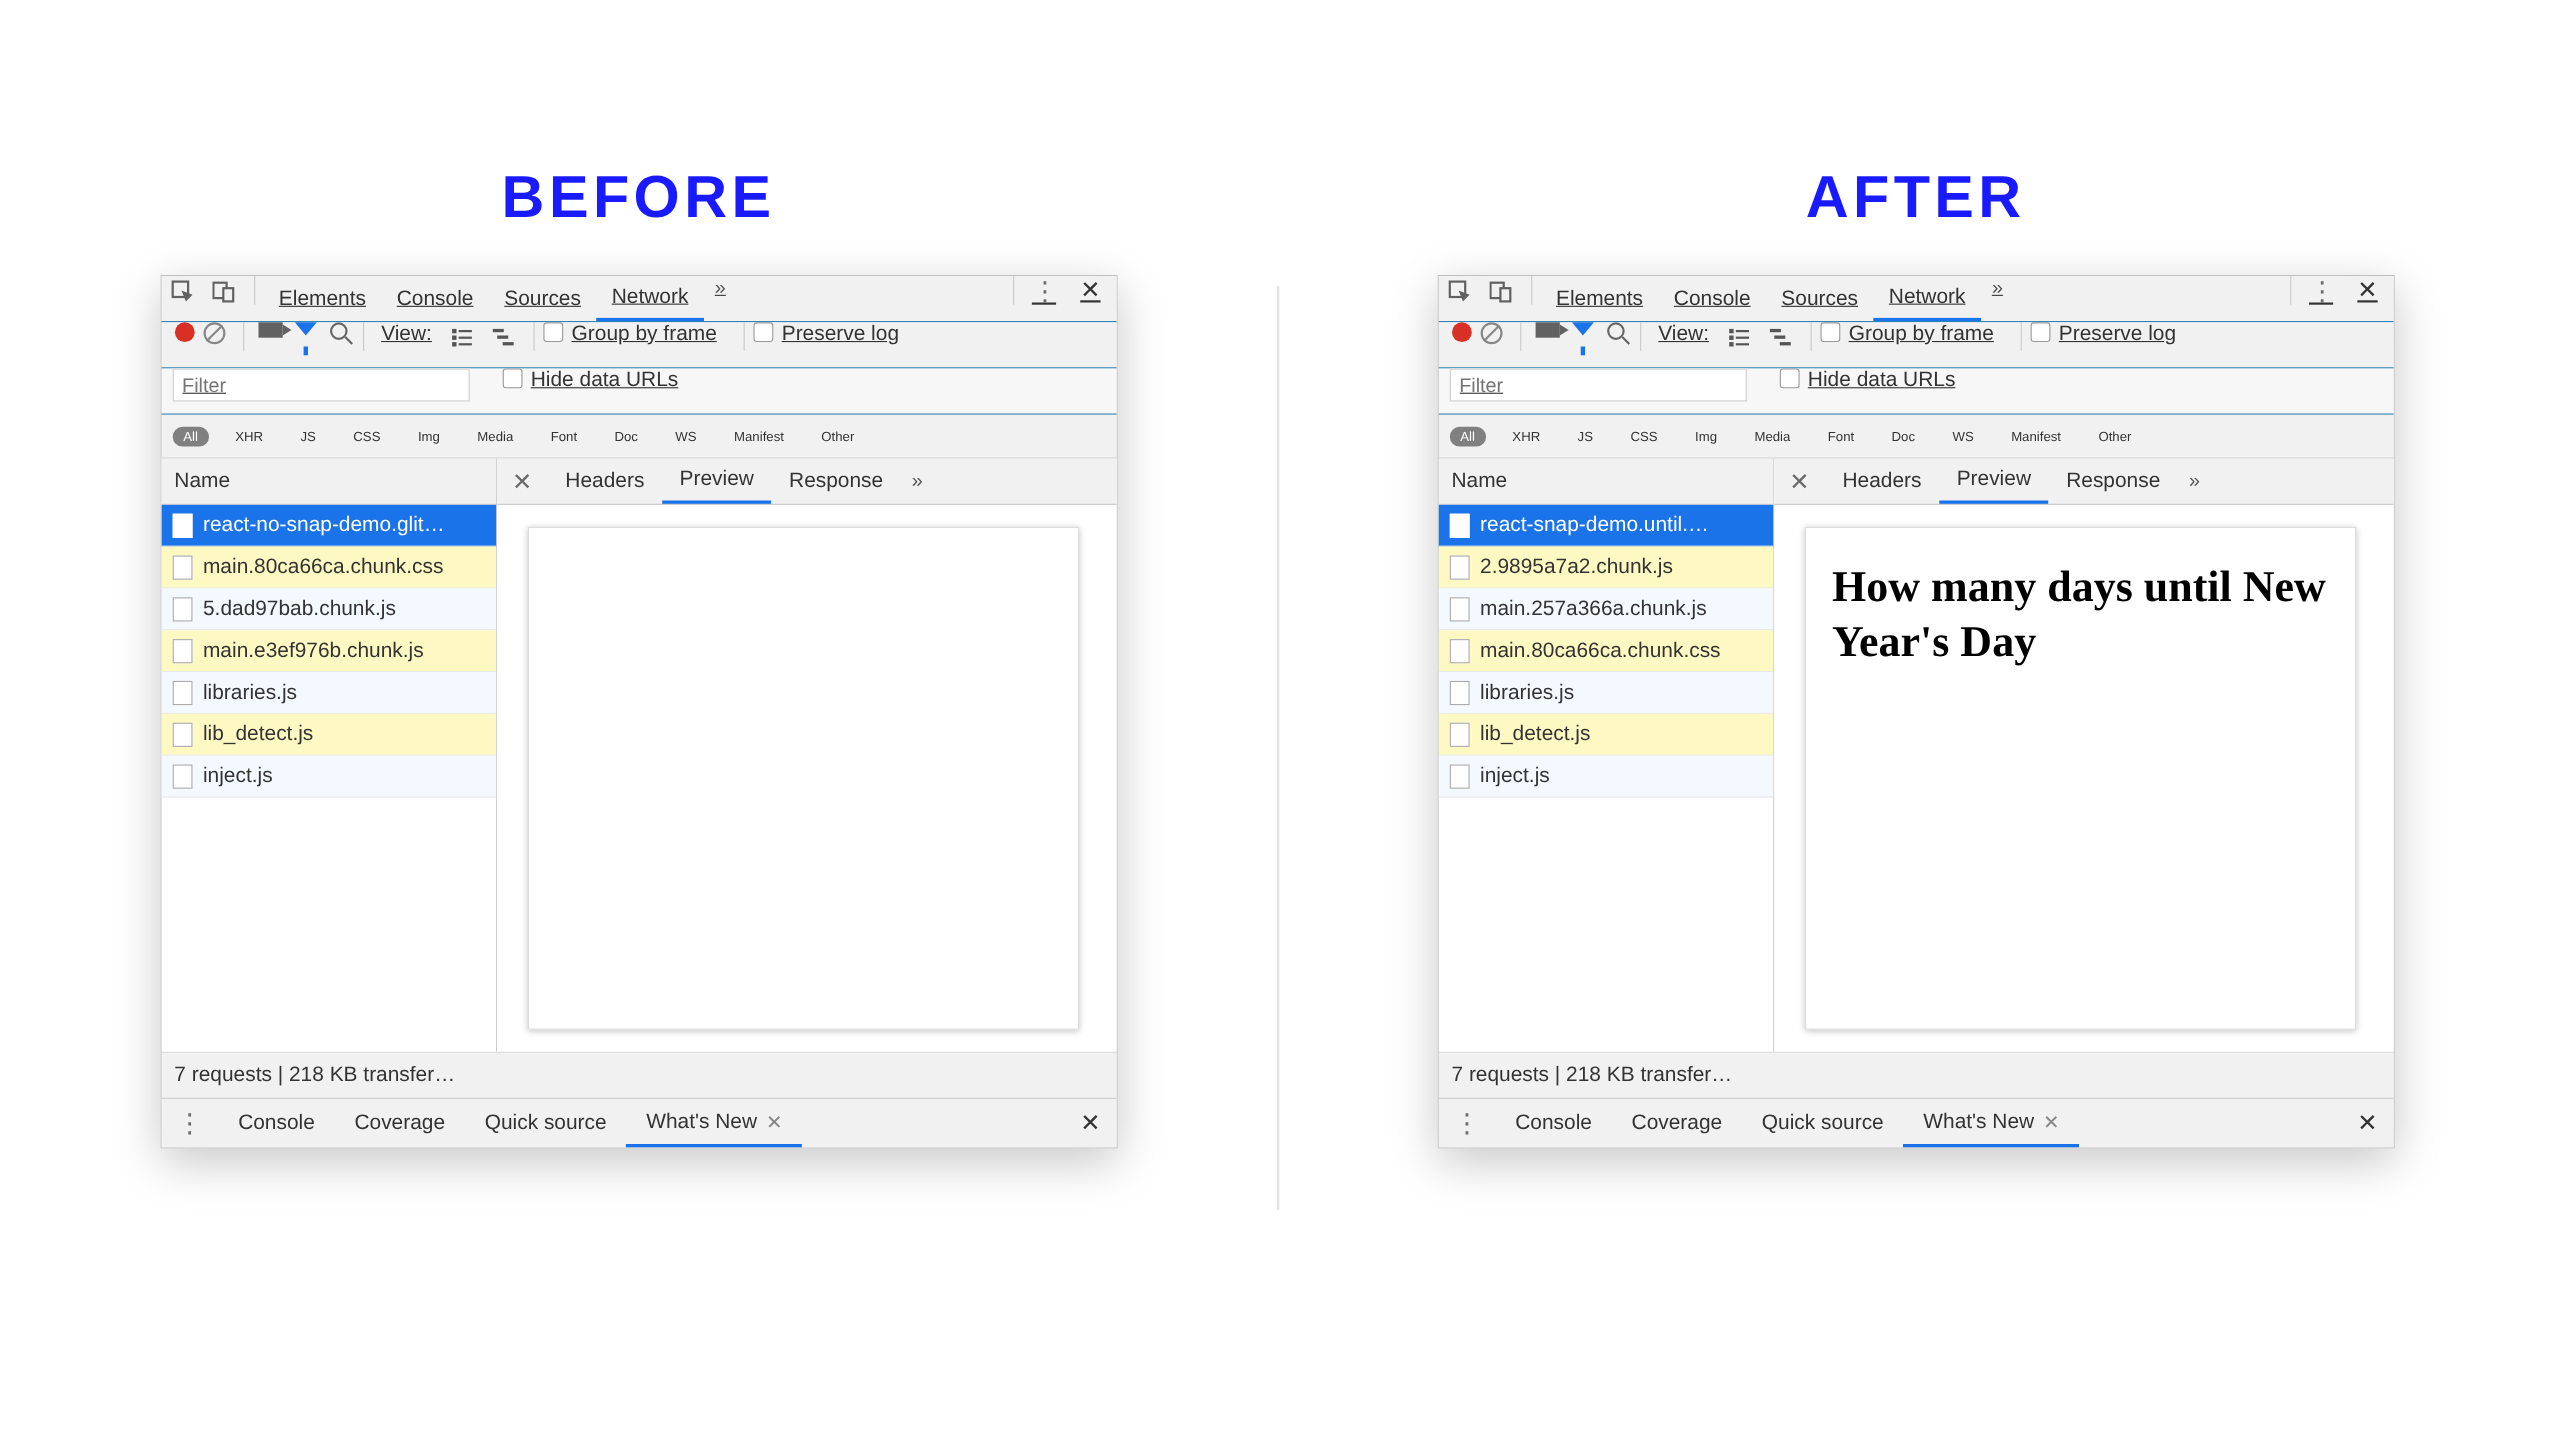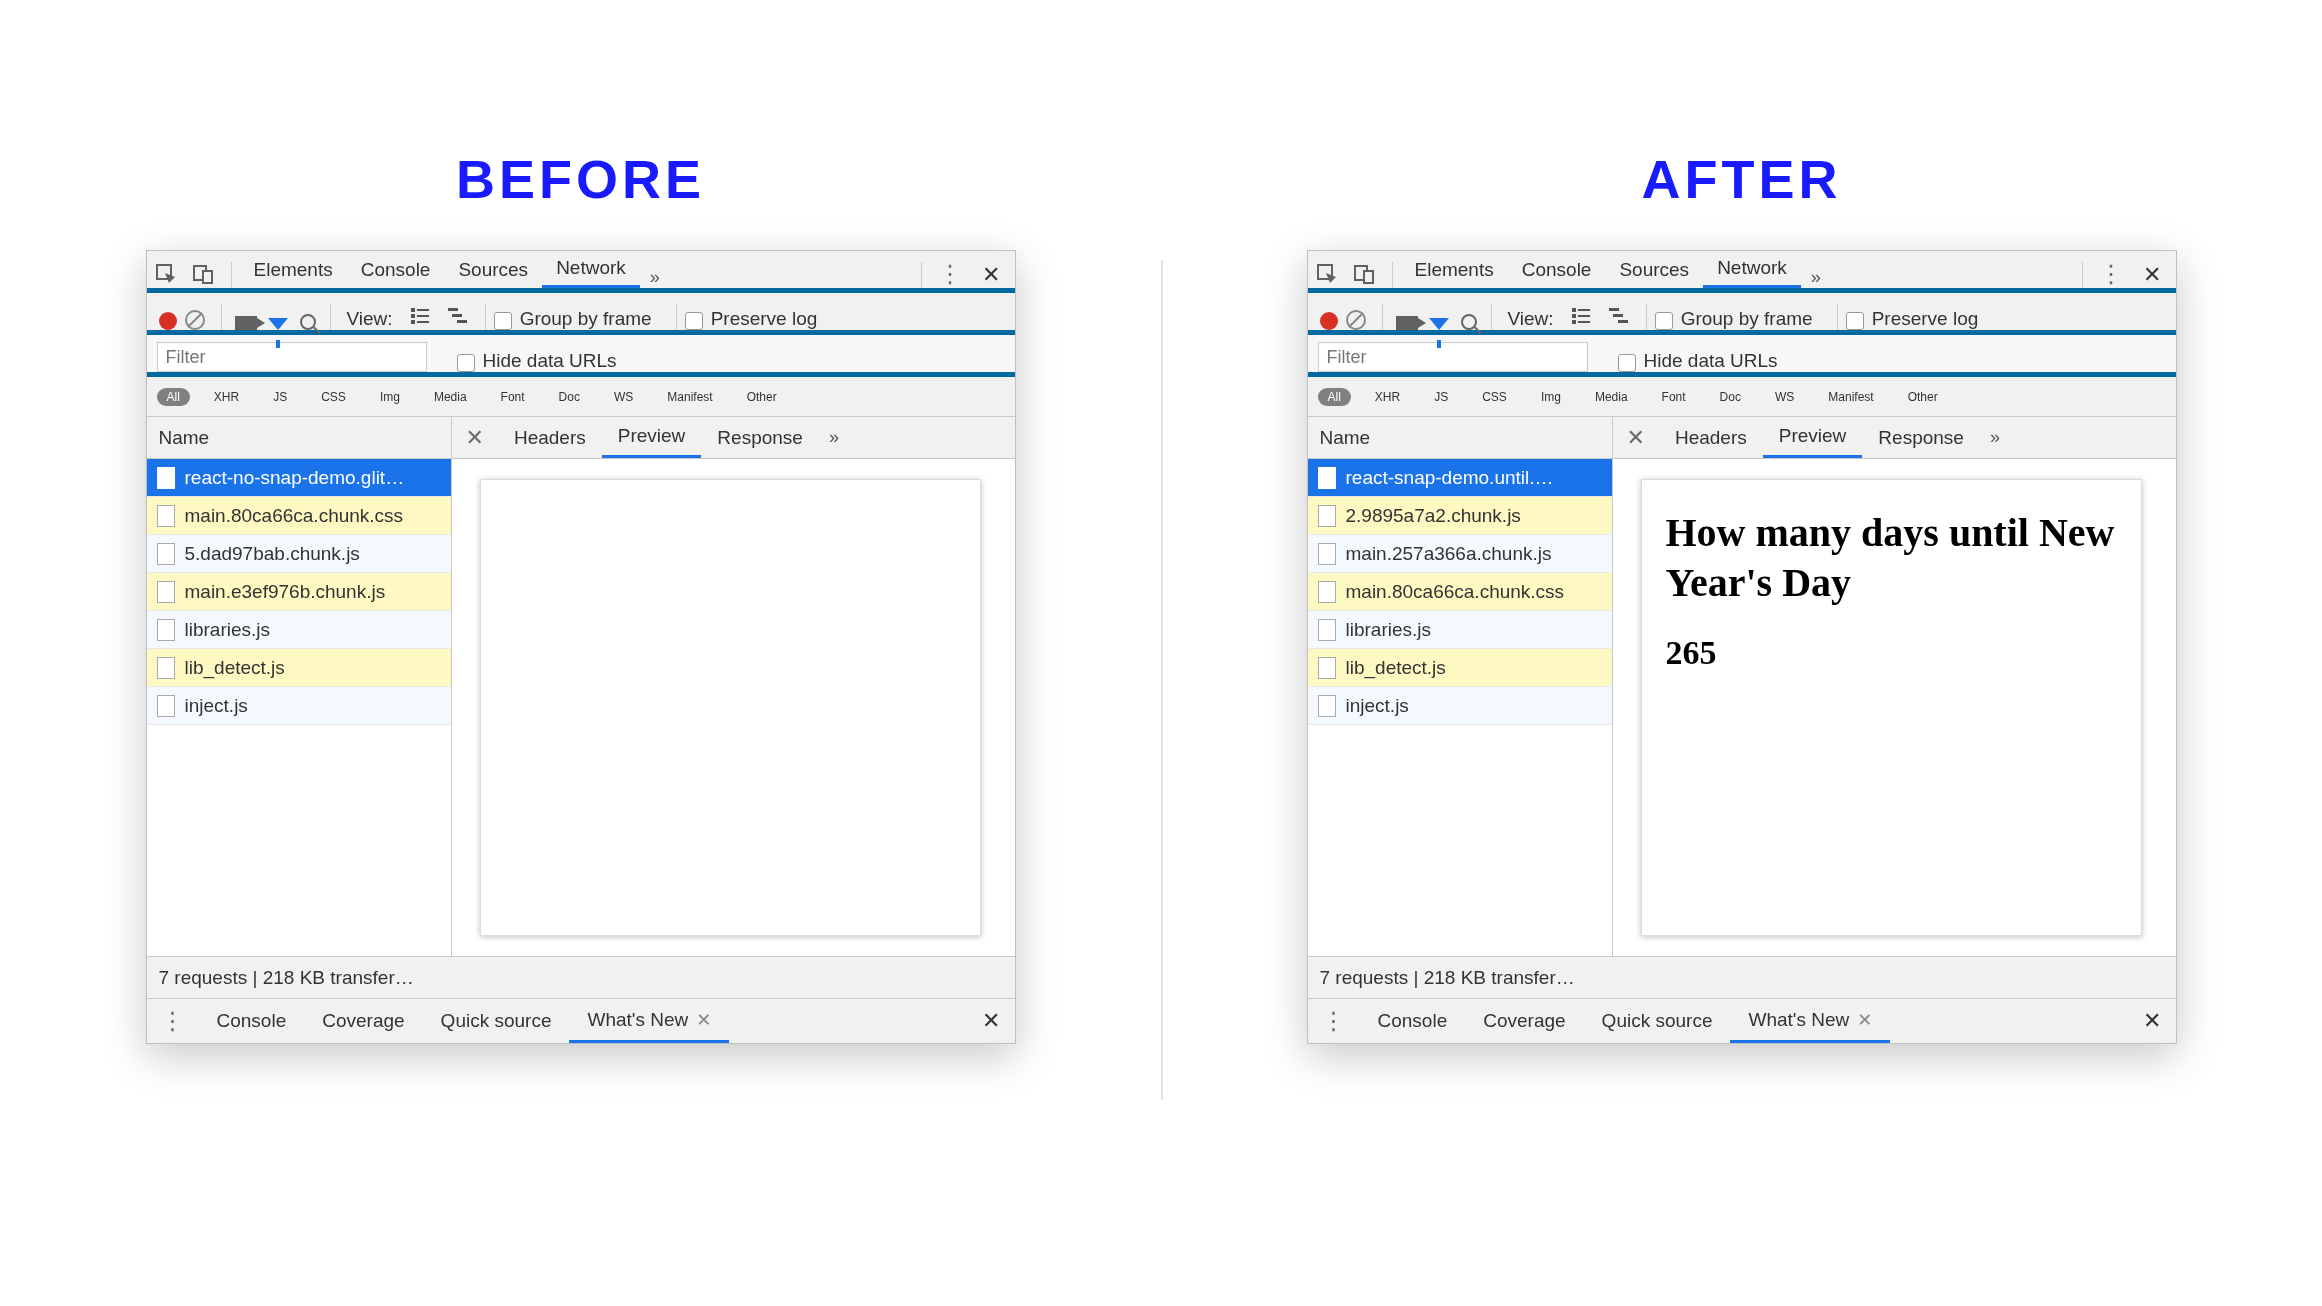--- a/index.html
+++ b/index.html
@@ -44,25 +44,26 @@
   .devtools {
     width: 870px;
     background: #fff;
     border: 1px solid #bfbfbf;
     box-shadow: 0 12px 40px rgba(0,0,0,0.22);
     font-size: 19px;
     color: #333;
   }
   .row {
     display: flex;
-    align-items: flex-end;
+    align-items: flex-start;
     height: 42px;
-    border-bottom: 5px solid #0369a1;
+    border-bottom: 1px solid #0369a1;
     background: #f1f1f1;
     font-size: 19px;
+    text-decoration: underline;
   }
   .row.light { background: #f7f7f7; }
   .sep { width: 1px; height: 26px; background: #c9c9c9; margin: 0 8px; }
   .icon {
     width: 28px; height: 28px;
     display: inline-flex; align-items: center; justify-content: center;
     color: #616161;
     margin: 0 5px;
     font-size: 20px;
   }
@@ -485,21 +486,20 @@
           <div class="detail-tabs">
             <div class="close-sm">✕</div>
             <div class="dt-tab">Headers</div>
             <div class="dt-tab active">Preview</div>
             <div class="dt-tab">Response</div>
             <div class="chevrons">»</div>
           </div>
           <div class="preview-area">
             <div class="preview-frame">
               <h2>How many days until New Year's Day</h2>
-              <div class="count">265</div>
             </div>
           </div>
         </div>
       </div>
 
       <div class="status-row">
         <span>7 requests | 218 KB transfer…</span>
       </div>
 
       <div class="drawer">

